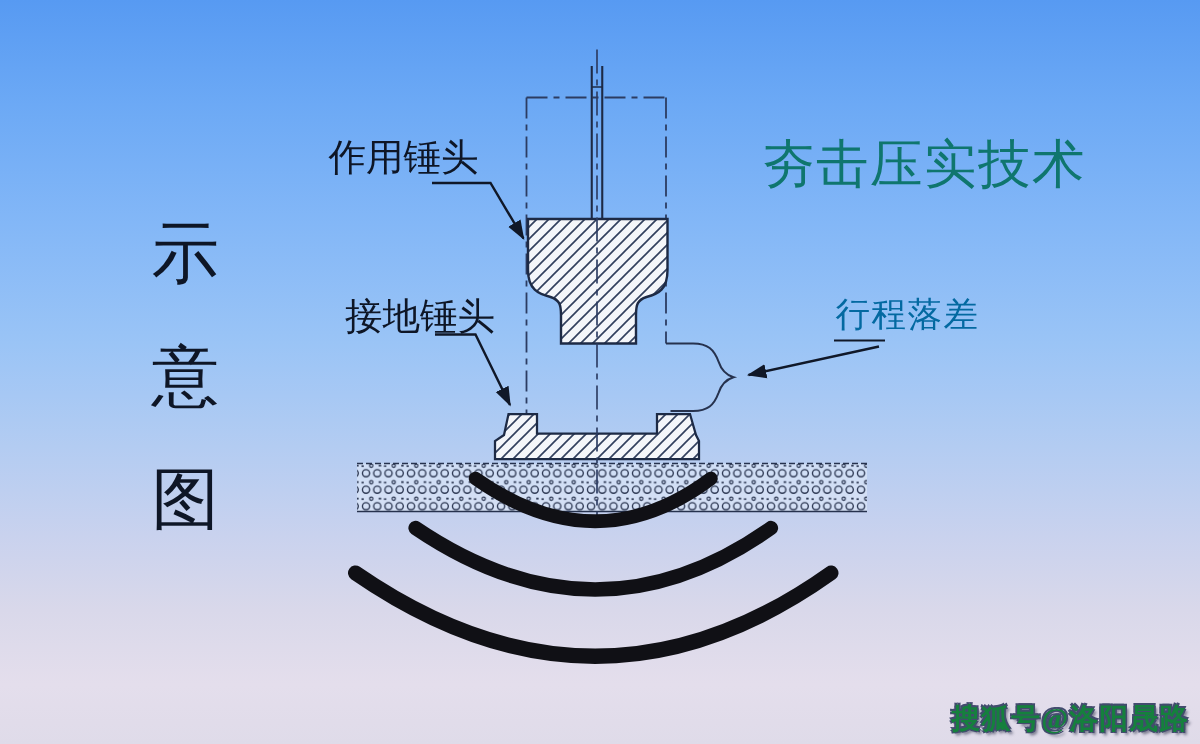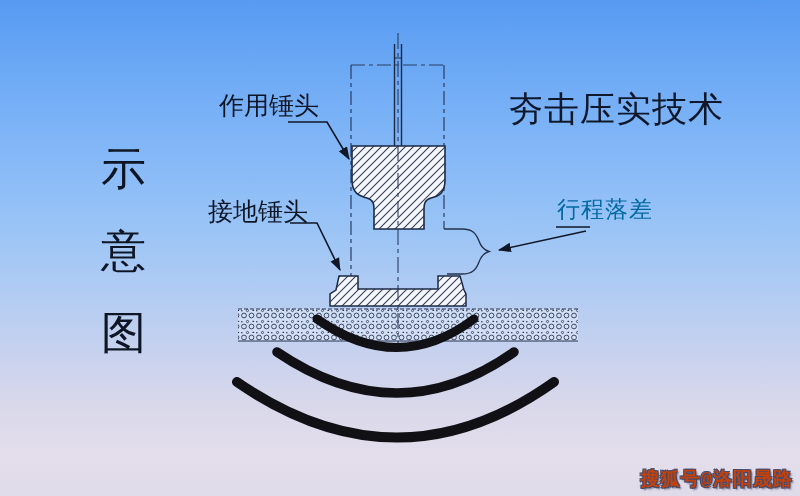--- a/index.html
+++ b/index.html
@@ -20,42 +20,42 @@
     display: flex; flex-direction: column; align-items: center;
     gap: 37px;
     font-size: 45px; line-height: 1;
     color: #0e1626;
     font-weight: 500;
   }
   .main-title {
     left: 508px; top: 92px;
     font-size: 35px; line-height: 1;
     letter-spacing: 1px;
-    color: #0f172a;
+    color: #0f766e;
     font-weight: 500;
     white-space: nowrap;
   }
   .callout {
     font-size: 25px; line-height: 1;
     color: #0e1626;
     white-space: nowrap;
     text-align: center;
   }
   .callout-upper { left: 219px; top: 93px; }
-  .callout-lower { left: 208px; top: 199px; }
+  .callout-lower { left: 230px; top: 199px; }
   .callout-stroke {
     left: 557px; top: 198px;
     font-size: 23px; color: #0369a1; letter-spacing: 1px;
   }
   .watermark {
     right: 7px; bottom: 4px;
-    font-family: Liberation Mono, monospace;
+    font-family: Liberation Serif, serif;
     font-size: 19px; font-weight: bold;
     letter-spacing: 1px;
-    color: #c2410c;
+    color: #15803d;
     text-shadow:
       -1px -1px 0 #434c6e, 1px -1px 0 #434c6e,
       -1px 1px 0 #434c6e, 1px 1px 0 #434c6e,
       2px 2px 2px rgba(28,33,58,.55);
     white-space: nowrap;
   }
 </style>
 </head>
 <body>
 

